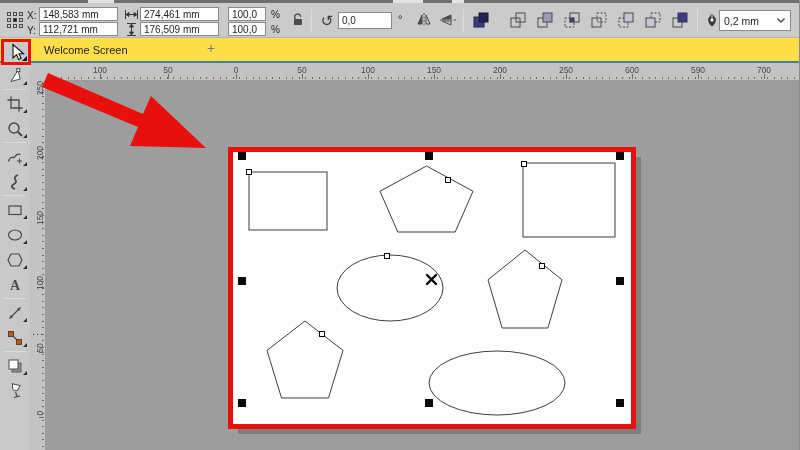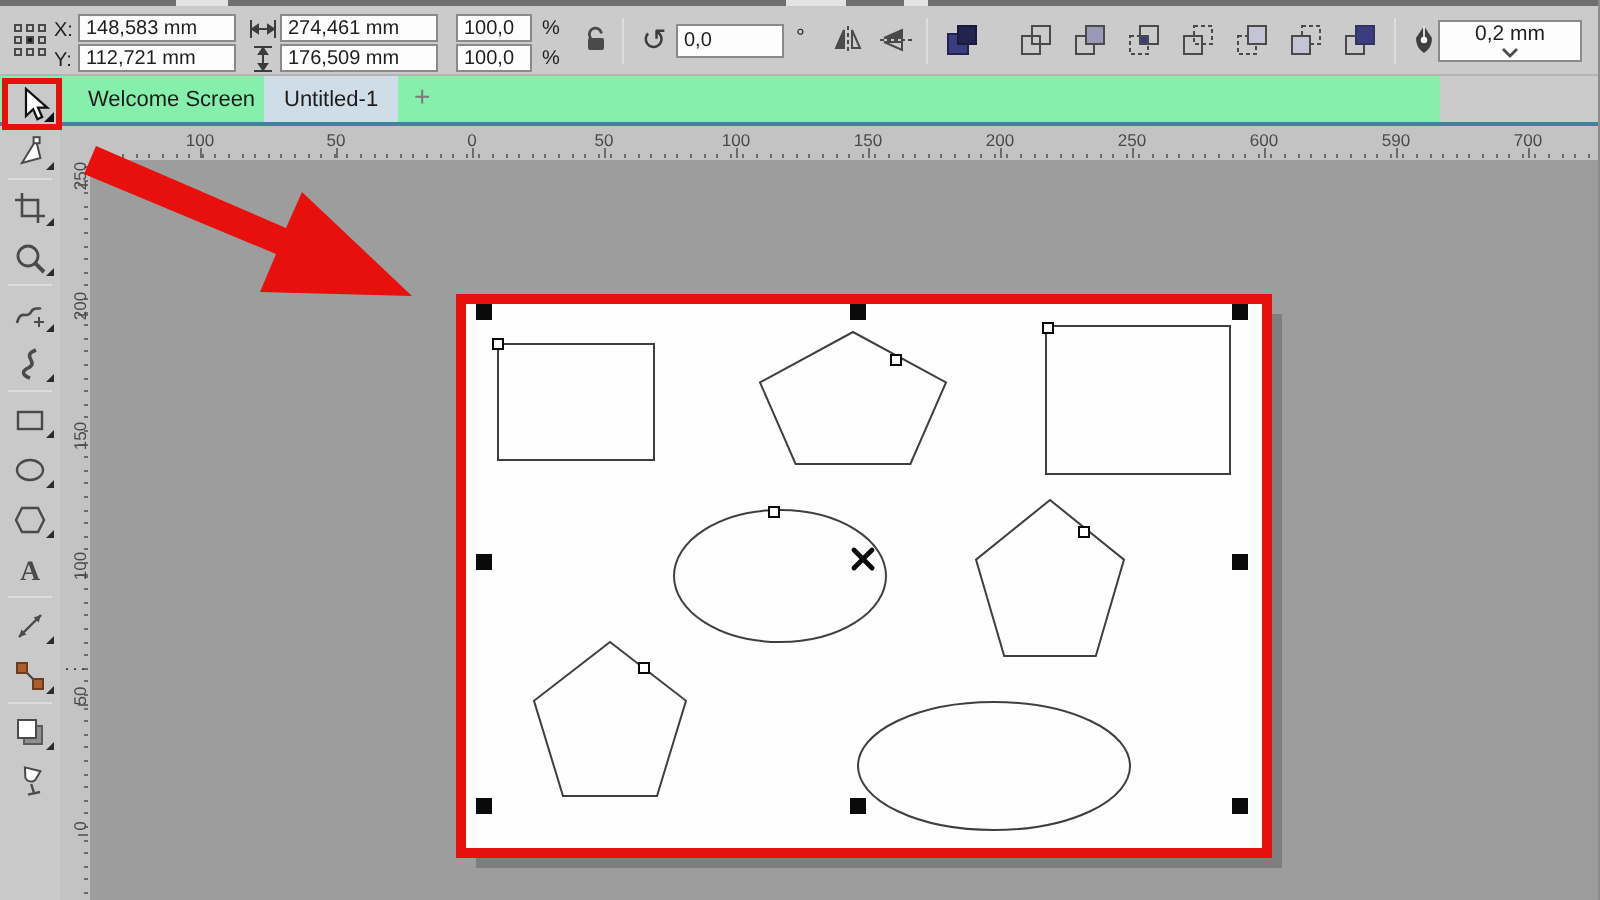--- a/index.html
+++ b/index.html
@@ -17,23 +17,23 @@
     background:#fdfdfd;border:1px solid #8a8a8a;padding:0 3px;outline:none;}
   .pb-lbl{position:absolute;font:10px "Liberation Sans",sans-serif;color:#1f1f1f;}
   .pb-icon{position:absolute;width:20px;height:20px;top:7px;display:flex;align-items:center;justify-content:center;}
   .pb-sep{position:absolute;top:6px;width:1px;height:23px;background:#adadad;border-right:1px solid #dedede;}
   .anchor-grid{display:grid;grid-template-columns:repeat(3,4px);grid-template-rows:repeat(3,4px);gap:2px;}
   .anchor-grid i{display:block;width:4px;height:4px;border:1px solid #4a4a4a;background:transparent;}
   .anchor-grid i.c{background:#1b1b1b;}
   .glyph{font-size:13px;color:#3c3c3c;line-height:1;}
   .dropdown{position:absolute;display:flex;align-items:center;justify-content:space-between;
     background:#fdfdfd;border:1px solid #8a8a8a;font:10.5px "Liberation Sans",sans-serif;color:#1f1f1f;
-    padding:0 4px;flex-direction:column;}
-  
-  .tab-row{position:absolute;left:0;top:38px;width:720px;height:23px;background:#86efac;}
+    padding:0 4px;}
+  
+  .tab-row{position:absolute;left:0;top:38px;width:800px;height:23px;background:#fde047;}
   .tab{position:absolute;top:0;height:23px;display:flex;align-items:center;justify-content:center;
     font:11px "Liberation Sans",sans-serif;color:#1c1c1c;padding:0 10px;}
   .tab.active{background:#cfdde9;}
   .newtab{position:absolute;top:2px;font:14px "Liberation Sans",sans-serif;color:#7a7a7a;}
   .accent-line{position:absolute;left:0;top:61px;width:800px;height:2px;background:#47809c;}
   
   .ruler-corner{position:absolute;left:30px;top:63px;width:15px;height:17px;background:#c3c3c3;}
   .hruler{position:absolute;left:45px;top:63px;width:755px;height:17px;background:#c3c3c3;overflow:hidden;}
   .hruler .tick{position:absolute;bottom:1px;width:1px;background:#6b6b6b;}
   .hruler .rlab{position:absolute;top:2px;transform:translateX(-50%);font:8.5px "Liberation Sans",sans-serif;color:#4a4a4a;}
@@ -229,21 +229,20 @@
     <div class="dropdown" style="left:719px;top:7px;width:72px;height:21px">
       <span>0,2 mm</span>
       <svg width="10" height="7" viewBox="0 0 10 7">
         <polyline points="1.5,1.5 5,5 8.5,1.5" fill="none" stroke="#4a4a4a" stroke-width="1.4"></polyline>
         </svg>
     </div>
   </div>
 
   <div class="tab-row">
     <div class="tab" style="left:34px">Welcome Screen</div>
-    <div class="tab active" style="left:132px">Untitled-1</div>
     <div class="newtab" style="left:207px">+</div>
   </div>
   <div class="accent-line"></div>
 
   <div class="pick-highlight" id="pick-box" style="left: 1px; top: 39px; width: 30px; height: 26px;">
     <svg width="17" height="19" viewBox="0 0 17 19">
       <path d="M5 1.5 L5 15 L8.6 11.6 L10.7 16.6 L13.1 15.5 L11 10.8 L15.6 10.8 Z" fill="#ffffff" stroke="#111" stroke-width="1.1"></path>
       </svg>
   </div>
 

